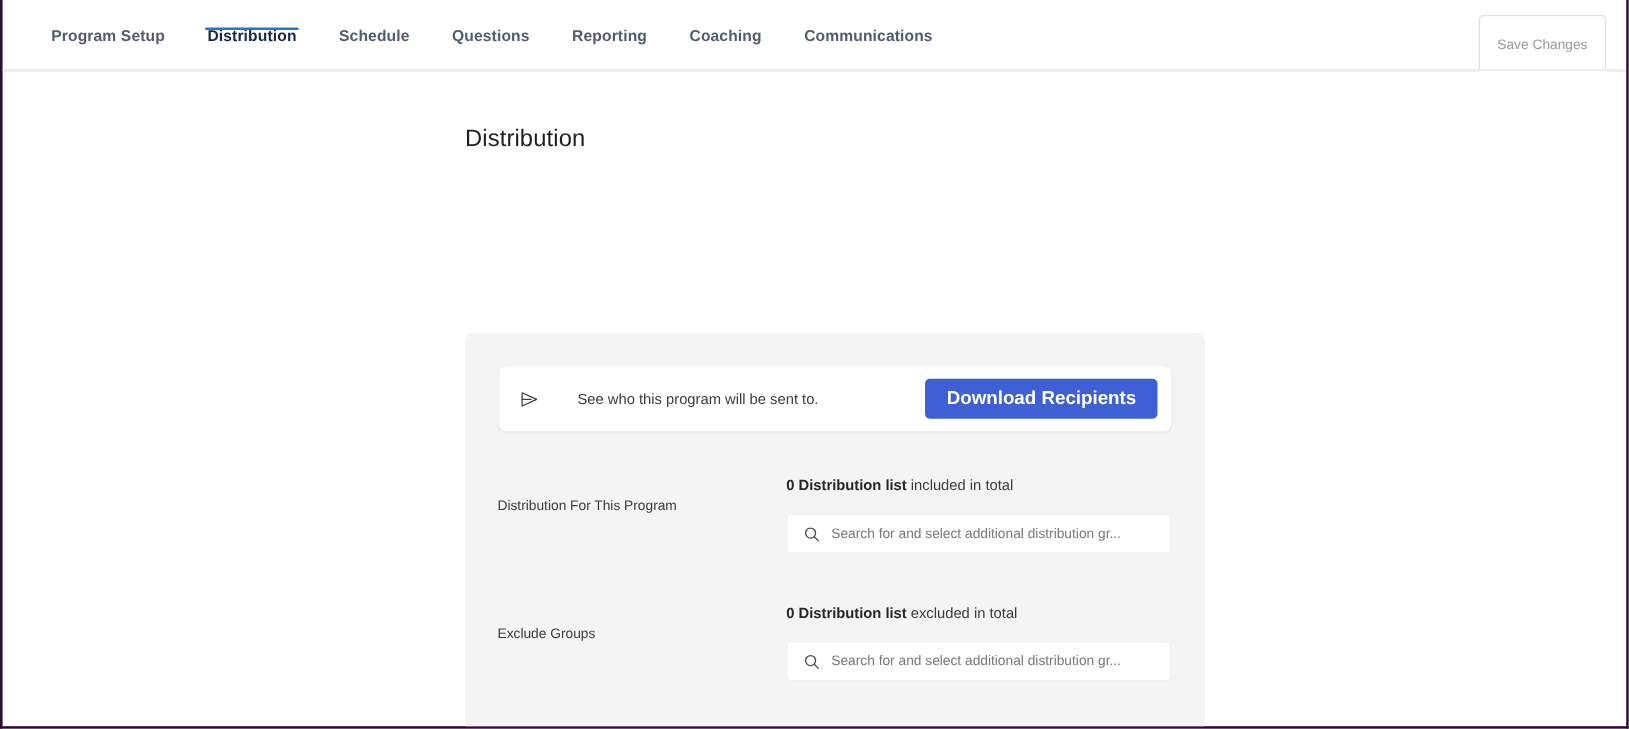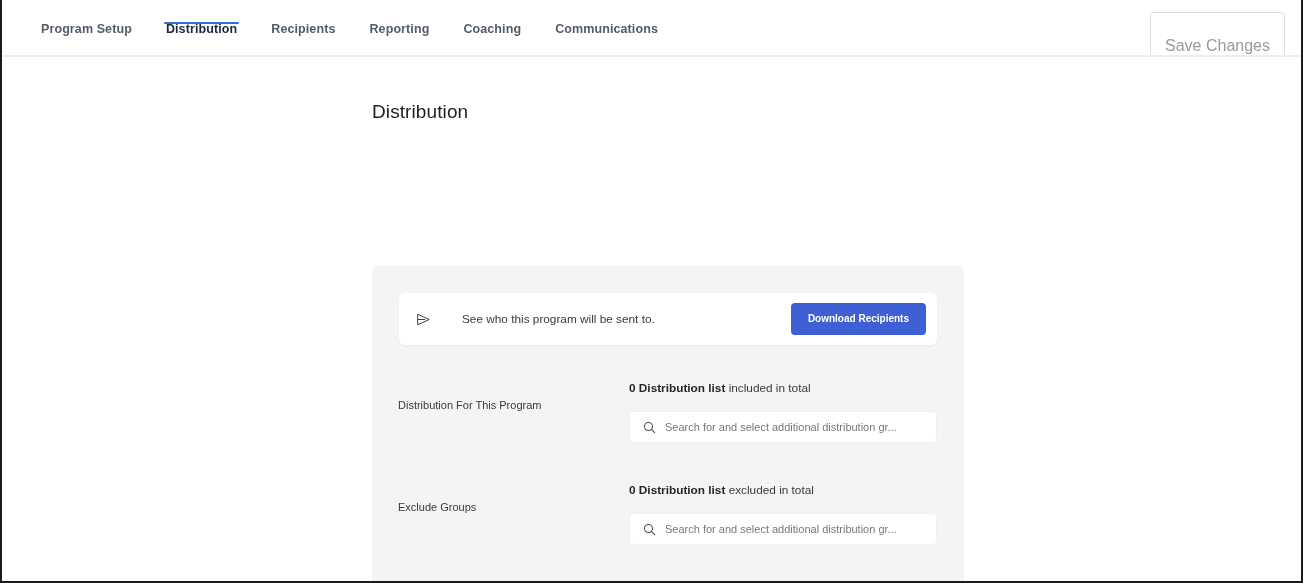--- a/index.html
+++ b/index.html
@@ -74,26 +74,26 @@
     border-radius: 1px;
   }
 
   .save-wrap {
     margin-left: auto;
     padding-right: 16px;
     padding-top: 12px;
   }
   .save-button {
     font-family: "Liberation Sans", sans-serif;
-    font-size: 16px;
+    font-size: 11px;
     color: #9a9a9e;
     background: #ffffff;
     border: 1px solid #dddee1;
     border-radius: 4px;
-    padding: 26px 14px;
+    padding: 16px 14px;
     cursor: default;
     white-space: nowrap;
     line-height: 14px;
   }
 
   
   .page {
     position: relative;
     height: 524px;
     background: #ffffff;
@@ -162,21 +162,21 @@
   .recipients-text {
     font-size: 11.8px;
     color: #3a3a3f;
     white-space: nowrap;
   }
   .download-button {
     margin-left: auto;
     font-family: "Liberation Sans", sans-serif;
     background: #3f5fd4;
     color: #ffffff;
-    font-size: 10px;
+    font-size: 15px;
     font-weight: bold;
     border: none;
     border-radius: 4px;
     padding: 9px 17px;
     cursor: pointer;
     white-space: nowrap;
     line-height: 14px;
   }
 
   
@@ -262,23 +262,26 @@
 
       <div class="tab">
         <span>Program Setup</span>
       </div>
 
       <div class="tab active">
         <span>Distribution</span>
         <span class="tab-underline"></span>
       </div>
 
-
-      <div class="tab">
-        <span>Recipients</span>
+      <div class="tab">
+        <span>Schedule</span>
+      </div>
+
+      <div class="tab">
+        <span>Questions</span>
       </div>
 
       <div class="tab">
         <span>Reporting</span>
       </div>
 
       <div class="tab">
         <span>Coaching</span>
       </div>
 

